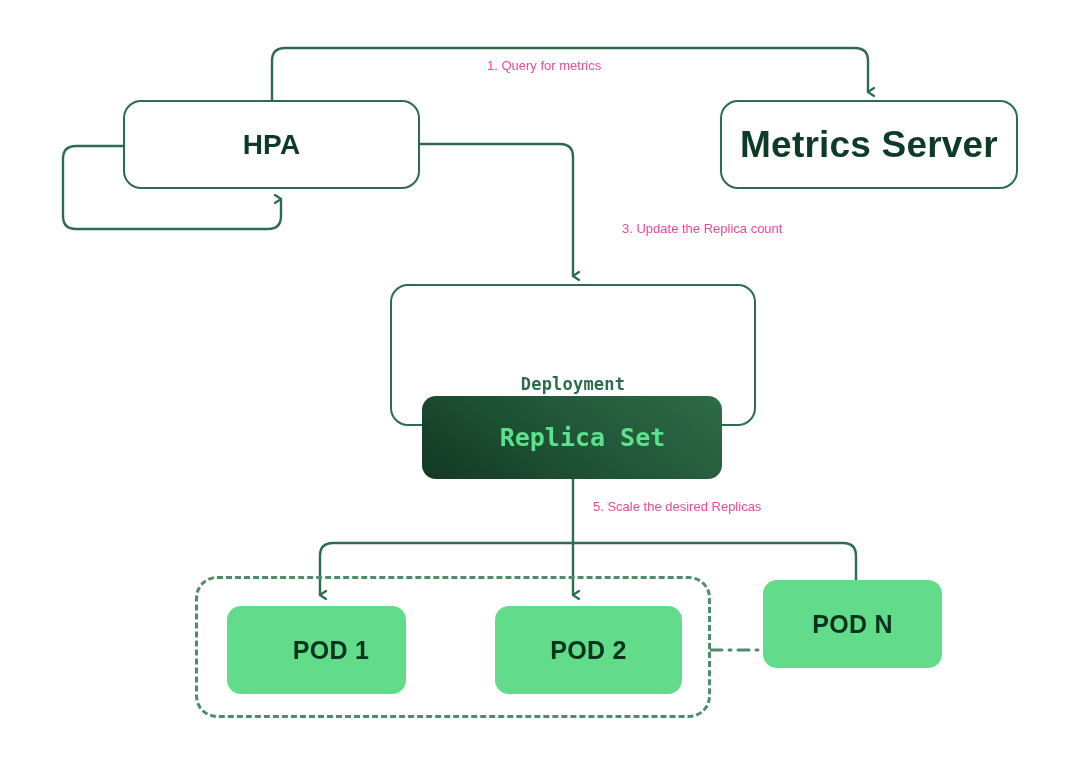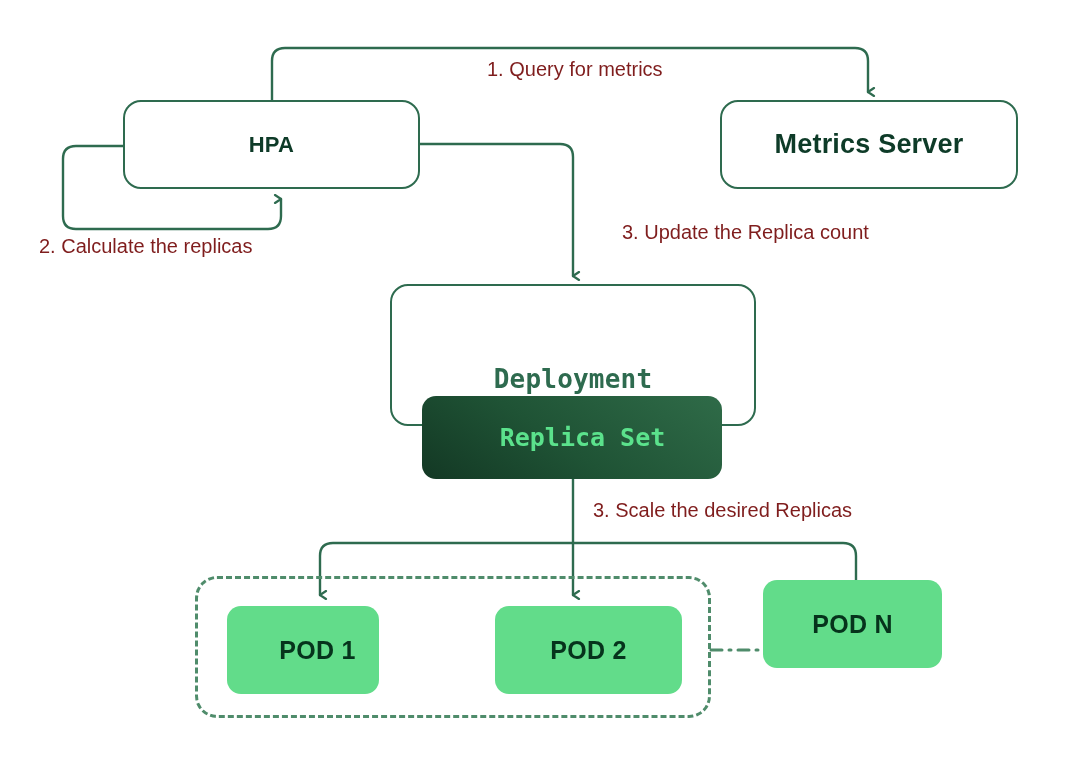--- a/index.html
+++ b/index.html
@@ -38,33 +38,33 @@
     background: #ffffff;
     border: 2.5px solid #2E6B4F;
     border-radius: 18px;
   }
   .box-outline .label {
     color: #0E3B28;
     font-weight: bold;
     letter-spacing: 0.2px;
   }
   #node-hpa { left: 123px; top: 100px; width: 297px; height: 89px; }
-  #node-hpa .label { font-size: 22px; }
+  #node-hpa .label { font-size: 28px; }
 
   #node-metrics-server { left: 720px; top: 100px; width: 298px; height: 89px; }
-  #node-metrics-server .label { font-size: 27px; }
+  #node-metrics-server .label { font-size: 37px; }
 
   #node-deployment {
     left: 390px; top: 284px; width: 366px; height: 142px;
     align-items: flex-end;
     padding-bottom: 8px;
   }
   #node-deployment .label {
     font-family: "DejaVu Sans Mono", "Liberation Mono", monospace;
-    font-size: 26px;
+    font-size: 17px;
     font-weight: bold;
     color: #2E6B4F;
     margin-bottom: 22px;
   }
 
   
   #node-replica-set {
     left: 422px; top: 396px; width: 300px; height: 83px;
     border-radius: 14px;
     background: linear-gradient(35deg, #133824 0%, #1F5335 45%, #2F6B48 100%);
@@ -90,29 +90,29 @@
   .pod {
     background: #62DC8A;
     border-radius: 14px;
   }
   .pod .label {
     color: #06331C;
     font-size: 25px;
     font-weight: bold;
     letter-spacing: 0.3px;
   }
-  #node-pod-1 { left: 227px; top: 606px; width: 152px; height: 88px; padding-left: 29px; }
+  #node-pod-1 { left: 227px; top: 606px; width: 179px; height: 88px; padding-left: 29px; }
   #node-pod-2 { left: 495px; top: 606px; width: 187px; height: 88px; align-items: center; }
   #node-pod-n { left: 763px; top: 580px; width: 179px; height: 88px; }
 
   
   .step-label {
     position: absolute;
-    color: #7f1d1d;
-    font-size: 20px;
+    color: #ec4899;
+    font-size: 13px;
     white-space: nowrap;
   }
   #step-1 { left: 487px; top: 58px; }
   #step-2 { left: 39px;  top: 235px; }
   #step-3 { left: 622px; top: 221px; }
   #step-4 { left: 593px; top: 499px; }
 </style>
 </head>
 <body>
 
@@ -169,19 +169,18 @@
   <div class="node pod" id="node-pod-2">
     <span class="label">POD 2</span>
   </div>
 
   <div class="node pod" id="node-pod-n">
     <span class="label">POD N</span>
   </div>
 
   <div class="step-label" id="step-1">1.  Query for metrics</div>
 
-  <div class="step-label" id="step-2">2. Calculate the replicas</div>
 
   <div class="step-label" id="step-3">3. Update the Replica count</div>
 
-  <div class="step-label" id="step-4">3. Scale the desired Replicas</div>
+  <div class="step-label" id="step-4">5. Scale the desired Replicas</div>
 
 </div>
 
 </body></html>

